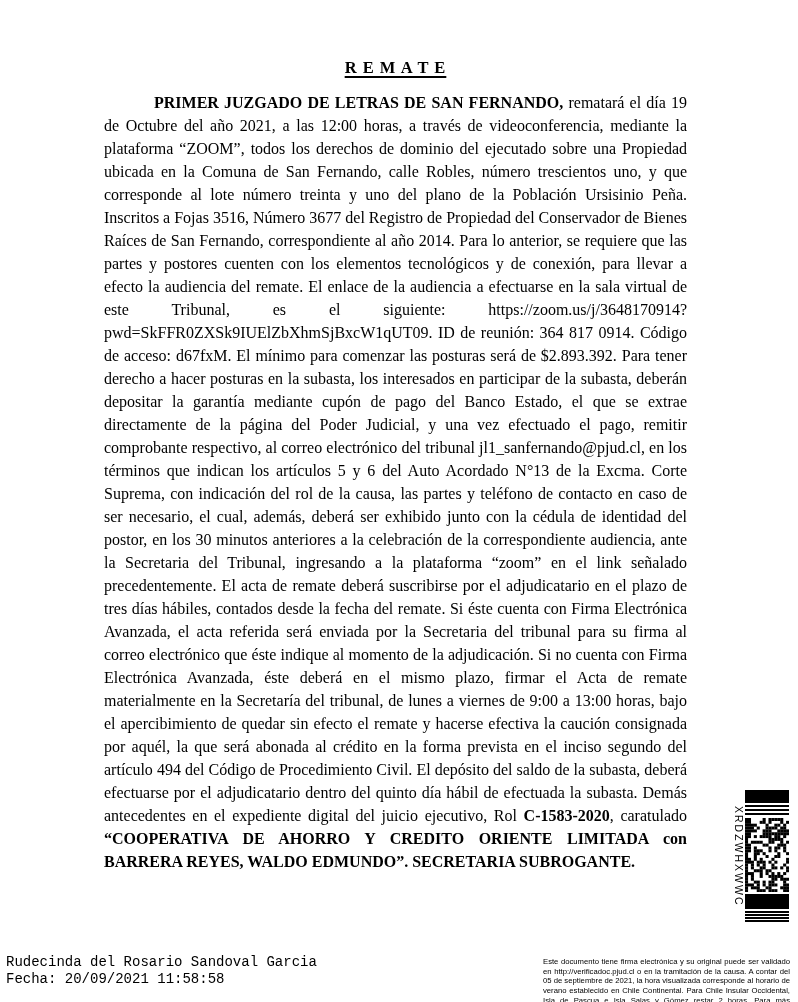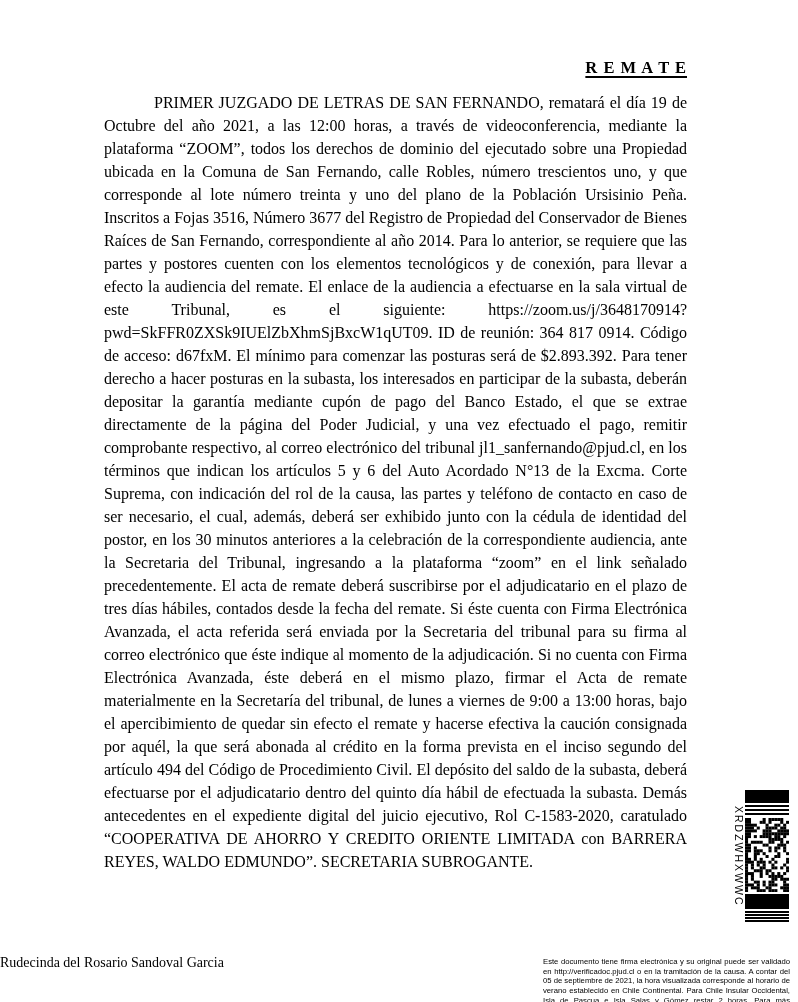--- a/index.html
+++ b/index.html
@@ -7,45 +7,45 @@
     width: 798px; height: 1002px;
     background: #ffffff;
     position: relative;
     overflow: hidden;
     font-family: "Liberation Serif", serif;
     color: #000;
   }
   .doc-title {
     position: absolute;
     top: 58px; left: 104px; width: 583px;
-    text-align: right;
+    text-align: center;
     font-family: "Liberation Serif", serif;
     font-size: 16.5px;
     font-weight: bold;
     letter-spacing: 1px;
   }
   .doc-title span {
     text-decoration: underline;
     text-decoration-thickness: 1.5px;
     text-underline-offset: 3px;
   }
   .doc-body {
     position: absolute;
     top: 91px; left: 104px; width: 583px;
     font-family: "Liberation Serif", serif;
     font-size: 16px;
     line-height: 23px;
     text-align: justify;
     text-indent: 50px;
   }
-  .doc-body .bold { font-weight: normal; }
+  .doc-body .bold { font-weight: bold; }
   .signature {
     position: absolute;
-    left: 0; top: 954px;
-    font-family: Liberation Serif, serif;
+    left: 6px; top: 954px;
+    font-family: Liberation Mono, monospace;
     font-size: 14px;
     line-height: 17px;
   }
   .stamp {
     position: absolute;
     left: 728px; top: 790px;
     width: 66px; height: 134px;
     display: flex;
   }
   .bc-label {
@@ -90,20 +90,21 @@
 <body>
 
 <div class="doc-title">
   <span>R E M A T E</span>
 </div>
 
 <div class="doc-body"><span class="bold">PRIMER JUZGADO DE LETRAS DE SAN FERNANDO, </span><span>rematará el día 19 de Octubre del año 2021, a las 12:00 horas, a través de videoconferencia, mediante la plataforma “ZOOM”, todos los derechos de dominio del ejecutado sobre una Propiedad ubicada en la Comuna de San Fernando, calle Robles, número trescientos uno, y que corresponde al lote número treinta y uno del plano de la Población Ursisinio Peña. Inscritos a Fojas 3516, Número 3677 del Registro de Propiedad del Conservador de Bienes Raíces de San Fernando, correspondiente al año 2014. Para lo anterior, se requiere que las partes y postores cuenten con los elementos tecnológicos y de conexión, para llevar a efecto la audiencia del remate. El enlace de la audiencia a efectuarse en la sala virtual de este Tribunal, es el siguiente: https://zoom.us/j/3648170914?pwd=SkFFR0ZXSk9IUElZbXhmSjBxcW1qUT09. ID de reunión: 364 817 0914. Código de acceso: d67fxM. El mínimo para comenzar las posturas será de $2.893.392. Para tener derecho a hacer posturas en la subasta, los interesados en participar de la subasta, deberán depositar la garantía mediante cupón de pago del Banco Estado, el que se extrae directamente de la página del Poder Judicial, y una vez efectuado el pago, remitir comprobante respectivo, al correo electrónico del tribunal jl1_sanfernando@pjud.cl, en los términos que indican los artículos 5 y 6 del Auto Acordado N°13 de la Excma. Corte Suprema, con indicación del rol de la causa, las partes y teléfono de contacto en caso de ser necesario, el cual, además, deberá ser exhibido junto con la cédula de identidad del postor, en los 30 minutos anteriores a la celebración de la correspondiente audiencia, ante la Secretaria del Tribunal, ingresando a la plataforma “zoom” en el link señalado precedentemente. El acta de remate deberá suscribirse por el adjudicatario en el plazo de tres días hábiles, contados desde la fecha del remate. Si éste cuenta con Firma Electrónica Avanzada, el acta referida será enviada por la Secretaria del tribunal para su firma al correo electrónico que éste indique al momento de la adjudicación. Si no cuenta con Firma Electrónica Avanzada, éste deberá en el mismo plazo, firmar el Acta de remate materialmente en la Secretaría del tribunal, de lunes a viernes de 9:00 a 13:00 horas, bajo el apercibimiento de quedar sin efecto el remate y hacerse efectiva la caución consignada por aquél, la que será abonada al crédito en la forma prevista en el inciso segundo del artículo 494 del Código de Procedimiento Civil. El depósito del saldo de la subasta, deberá efectuarse por el adjudicatario dentro del quinto día hábil de efectuada la subasta. Demás antecedentes en el expediente digital del juicio ejecutivo, Rol </span><span class="bold">C-1583-2020</span><span>, caratulado </span><span class="bold">“COOPERATIVA DE AHORRO Y CREDITO ORIENTE LIMITADA con BARRERA REYES, WALDO EDMUNDO”. SECRETARIA SUBROGANTE.</span></div>
 
 <div class="signature">
   <div>Rudecinda del Rosario Sandoval Garcia</div>
+  <div>Fecha: 20/09/2021 11:58:58</div>
 </div>
 
 <div class="stamp">
   <div class="bc-label">XRDZWHXWWC</div>
   <div class="barcode">
     <div class="bc-top"></div>
     <svg class="bc-grid" width="44" height="74" viewBox="0 0 44 74">
         <rect x="0.00" y="0.00" width="3.08" height="3.00" fill="#000000"></rect>
         <rect x="2.93" y="0.00" width="3.08" height="3.00" fill="#000000"></rect>
         <rect x="17.60" y="0.00" width="3.08" height="3.00" fill="#000000"></rect>

